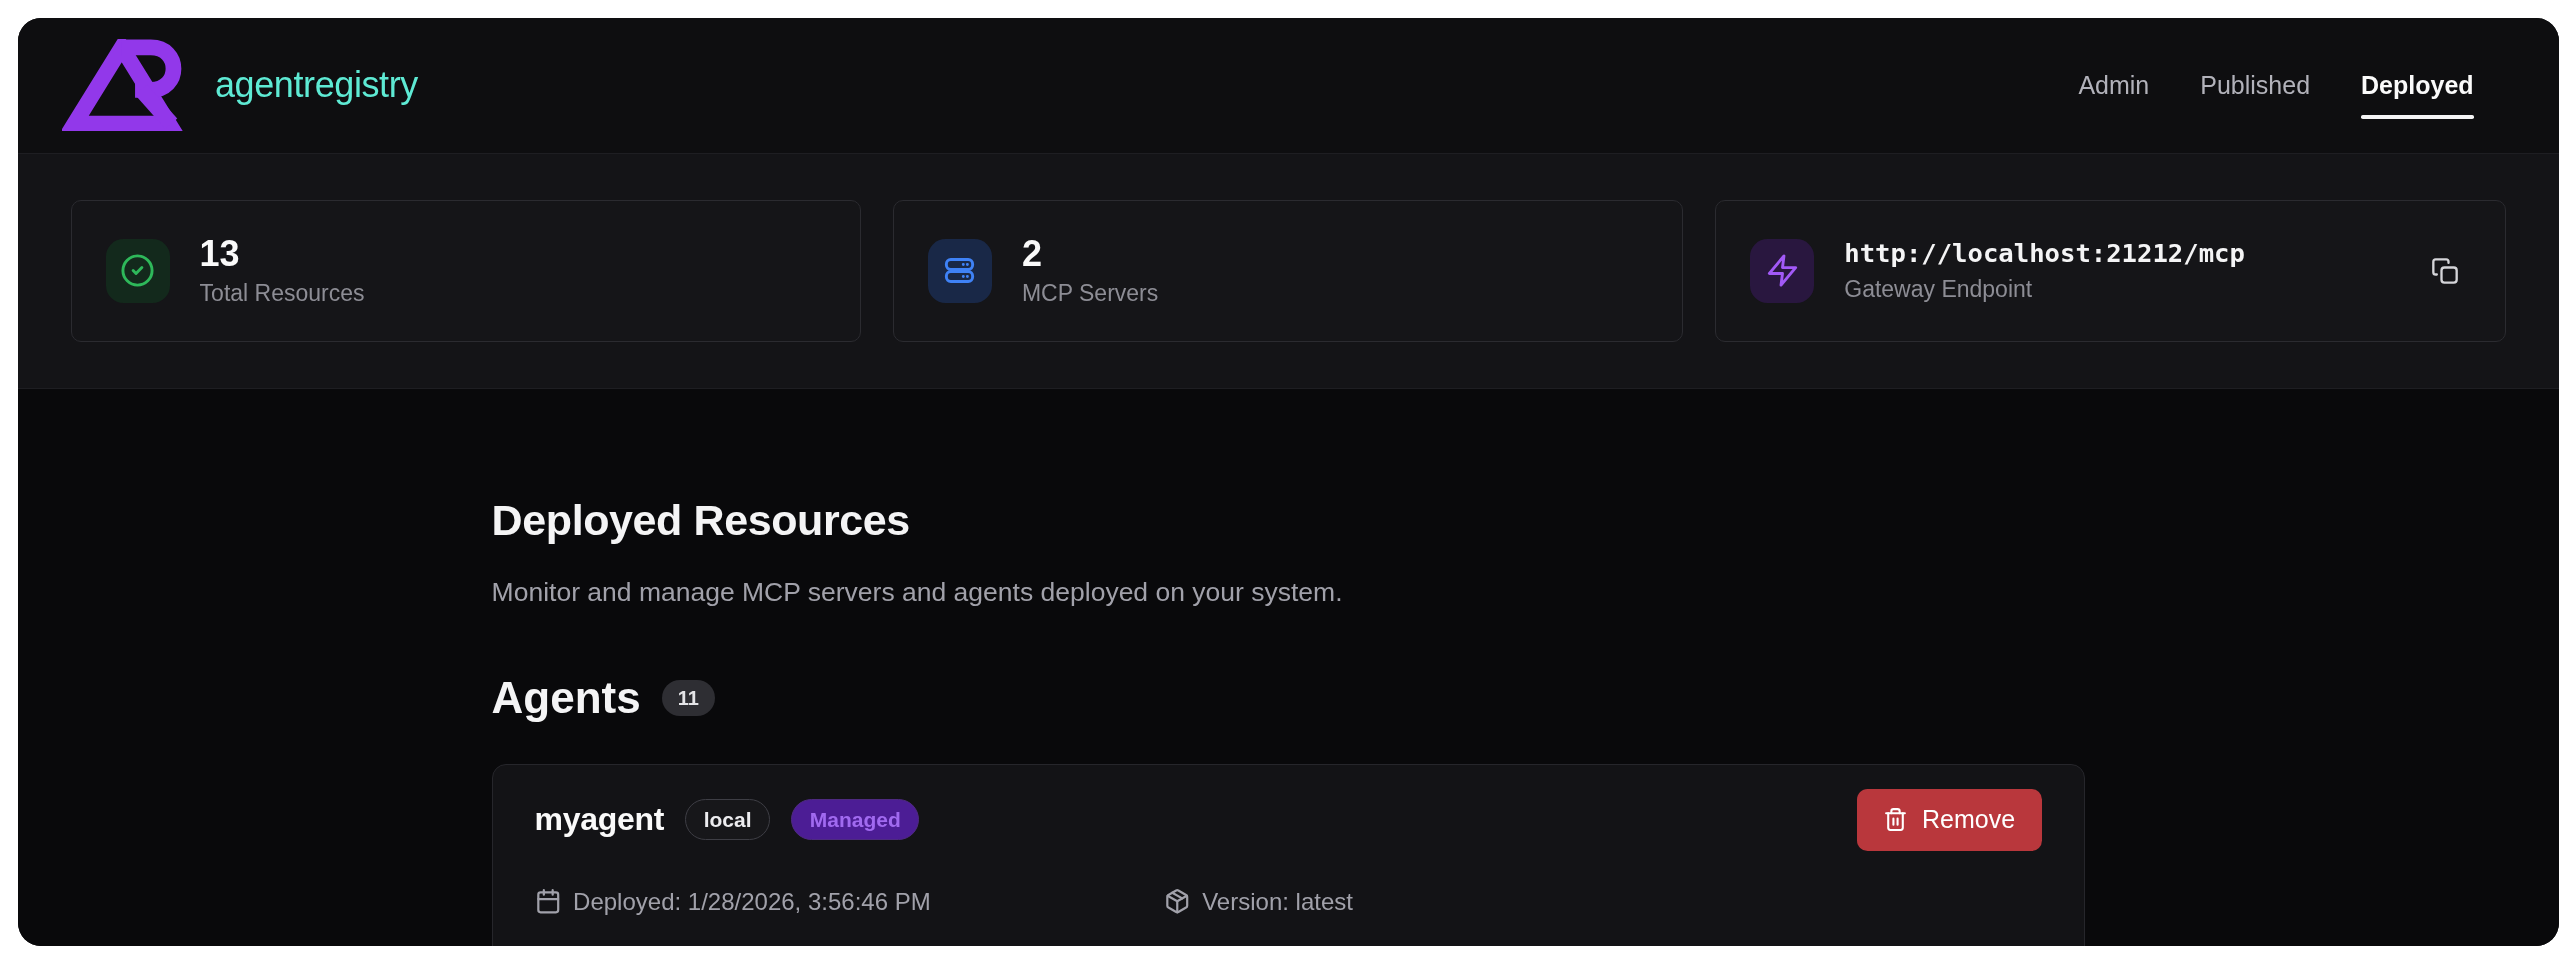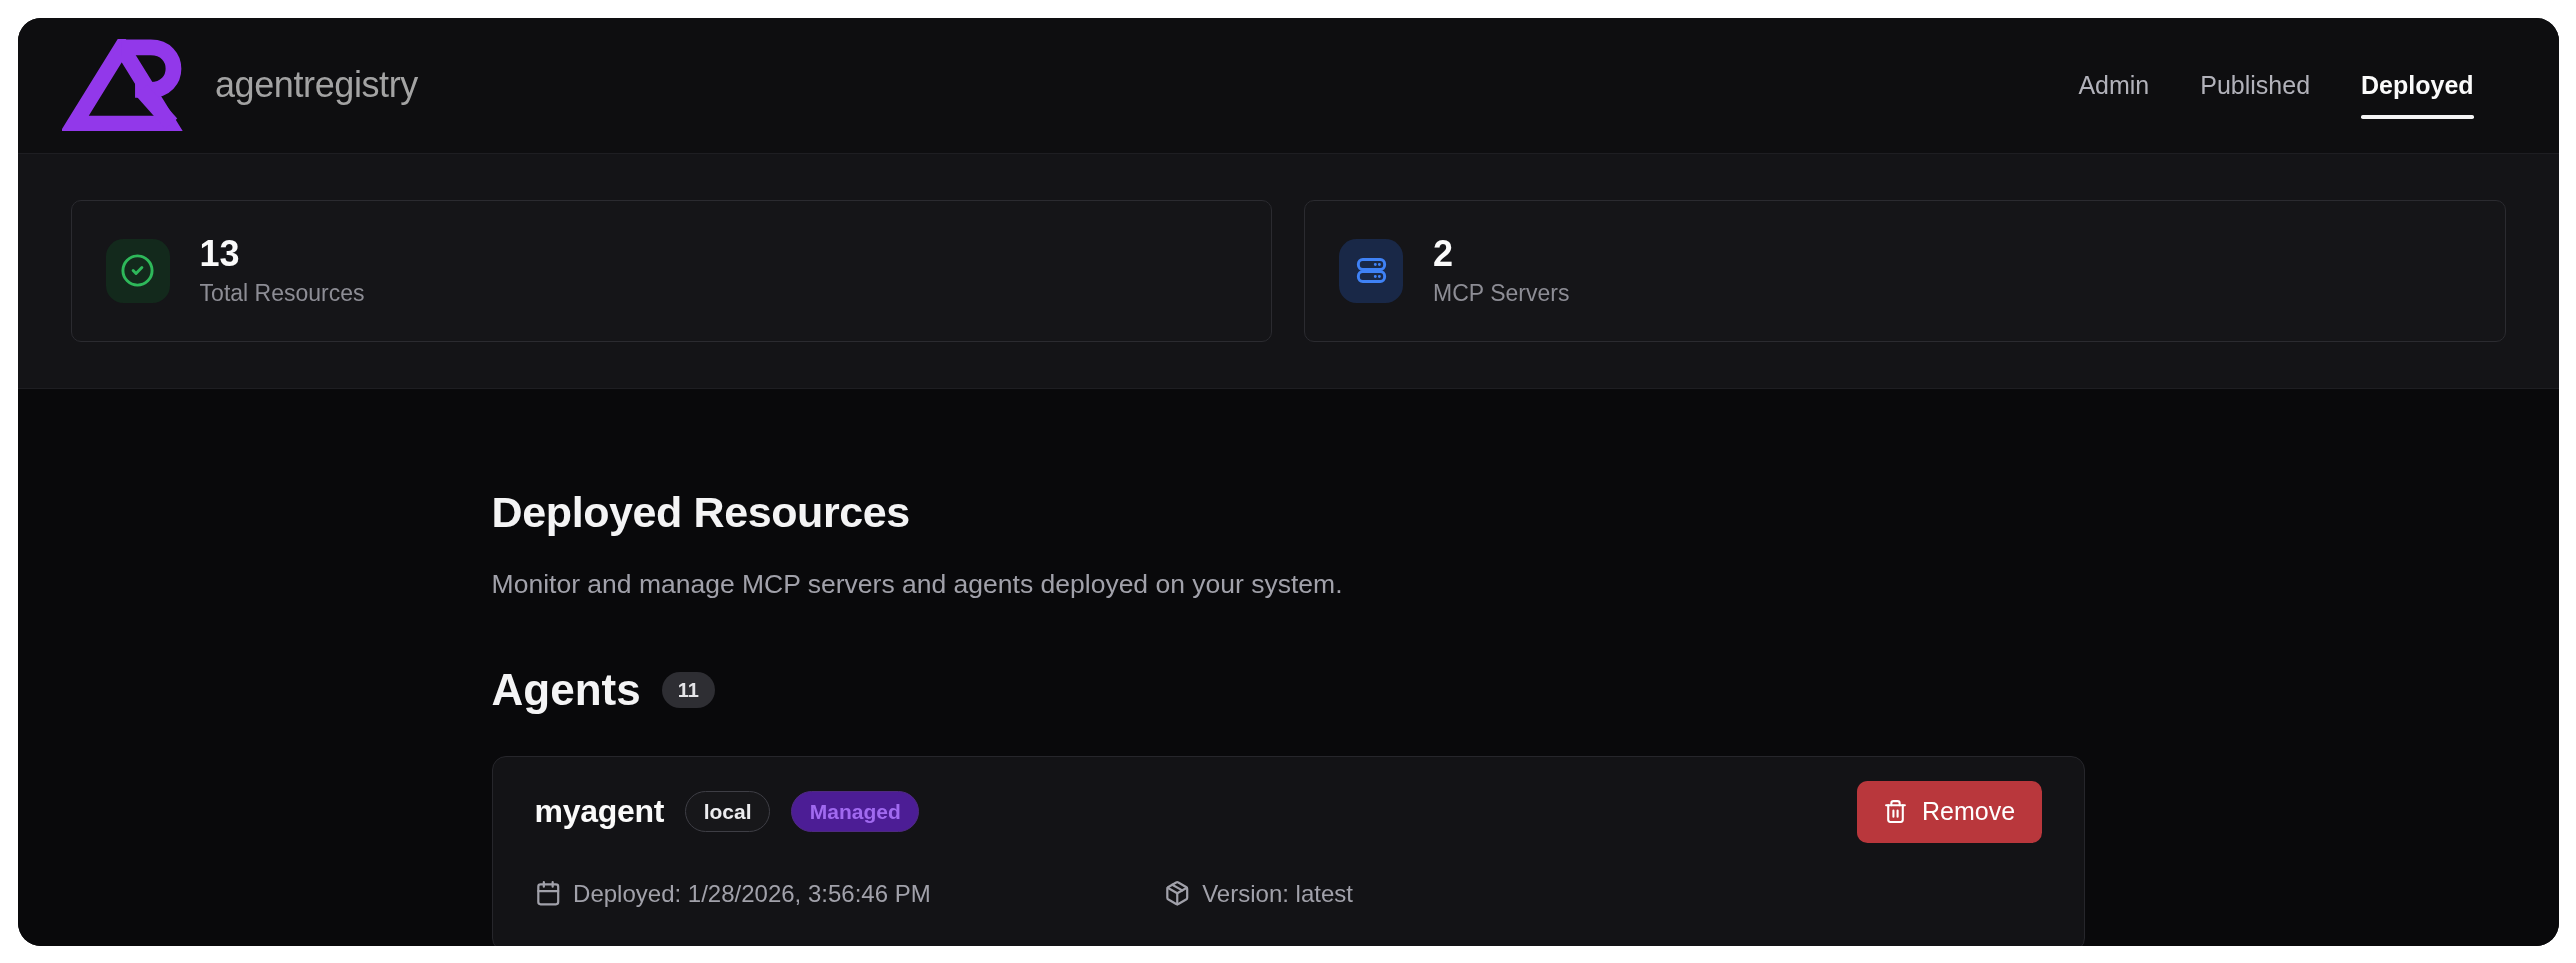--- a/index.html
+++ b/index.html
@@ -8,21 +8,21 @@
     margin:17.6px; width:2541px; height:928px; background:#09090b;
     border-radius:23px; overflow:hidden; display:flex; flex-direction:column;
   }
   
   .topnav{
     height:136px; flex:0 0 136px; background:#0e0e10; border-bottom:0.9px solid #1e1e22;
     display:flex; align-items:center; padding:0 85px 0 44px;
   }
   .brand{ display:flex; align-items:center; gap:19.4px; }
   .brand svg{ display:block; }
-  .brand-name{ color:#a3a3a3; font-size:36px; font-weight:500; letter-spacing:-0.4px; }
+  .brand-name{ color:#5eead4; font-size:36px; font-weight:500; letter-spacing:-0.4px; }
   .navlinks{ margin-left:auto; display:flex; align-items:center; gap:51px; }
   .navlink{ color:#b2b2ba; font-size:25px; font-weight:500; cursor:pointer; position:relative; text-decoration:none; }
   .navlink.active{ color:#fafafa; font-weight:700; }
   .navlink.active::after{
     content:""; position:absolute; left:0; right:0; bottom:-19.4px; height:3.5px;
     background:#f4f4f5; border-radius:1.8px;
   }
   
   .stats{
     flex:0 0 235px; background:#141417; border-bottom:0.9px solid #1e1e22;
@@ -41,21 +41,21 @@
   .endpoint-value{
     color:#f4f4f5; font-family:"DejaVu Sans Mono","Liberation Mono",monospace;
     font-weight:700; font-size:25.6px; line-height:1.1; margin-bottom:8.8px;
   }
   .copy-btn{
     margin-left:auto; width:51px; height:51px; background:transparent; border:none;
     color:#d4d4d8; display:flex; align-items:center; justify-content:center; cursor:pointer; border-radius:8.8px;
   }
   
   .main{ flex:1; background:#09090b; overflow:hidden; }
-  .container{ width:1593px; margin:0 auto; padding-top:99px; }
+  .container{ width:1593px; margin:8px auto; padding-top:99px; }
   h1.page-title{ color:#f4f4f5; font-size:43px; font-weight:700; letter-spacing:-0.4px; margin-bottom:32px; }
   .page-subtitle{ color:#a1a1aa; font-size:26.5px; margin-bottom:65px; }
   .section-head{ display:flex; align-items:center; gap:21px; margin-bottom:41px; }
   .section-title{ color:#f4f4f5; font-size:44px; font-weight:700; }
   .count-badge{
     background:#2e2e33; color:#e4e4e7; font-size:20px; font-weight:700;
     padding:8px 16px; border-radius:881px; line-height:1;
   }
   .agent-card{
     background:#131316; border:0.9px solid #26262b; border-radius:14px;
@@ -119,20 +119,37 @@
           <rect x="3" y="12.7" width="18" height="6.8" rx="3"></rect>
           <path d="M14.6 7.9h.01M17.4 7.9h.01M14.6 16.1h.01M17.4 16.1h.01"></path>
         </svg>
       </div>
       <div class="stat-text">
         <div class="stat-value">2</div>
         <div class="stat-label">MCP Servers</div>
       </div>
     </div>
 
+    <div class="stat-card">
+      <div class="tile purple">
+        <svg viewBox="0 0 24 24" width="35" height="35" fill="none" stroke="currentColor" stroke-width="2" stroke-linecap="round" stroke-linejoin="round">
+          <path d="M13 2 3 14h9l-1 8 10-12h-9l1-8z"></path>
+        </svg>
+      </div>
+      <div class="stat-text">
+        <div class="endpoint-value">http://localhost:21212/mcp</div>
+        <div class="stat-label">Gateway Endpoint</div>
+      </div>
+      <button class="copy-btn">
+        <svg viewBox="0 0 24 24" width="28" height="28" fill="none" stroke="currentColor" stroke-width="2" stroke-linecap="round" stroke-linejoin="round">
+          <rect x="9" y="9" width="13" height="13" rx="2.5"></rect>
+          <path d="M5 15H4a2 2 0 0 1-2-2V4a2 2 0 0 1 2-2h9a2 2 0 0 1 2 2v1"></path>
+        </svg>
+      </button>
+    </div>
 
   </section>
 
   <main class="main">
     <div class="container">
       <h1 class="page-title">Deployed Resources</h1>
       <p class="page-subtitle">Monitor and manage MCP servers and agents deployed on your system.</p>
 
       <div class="section-head">
         <span class="section-title">Agents</span>

